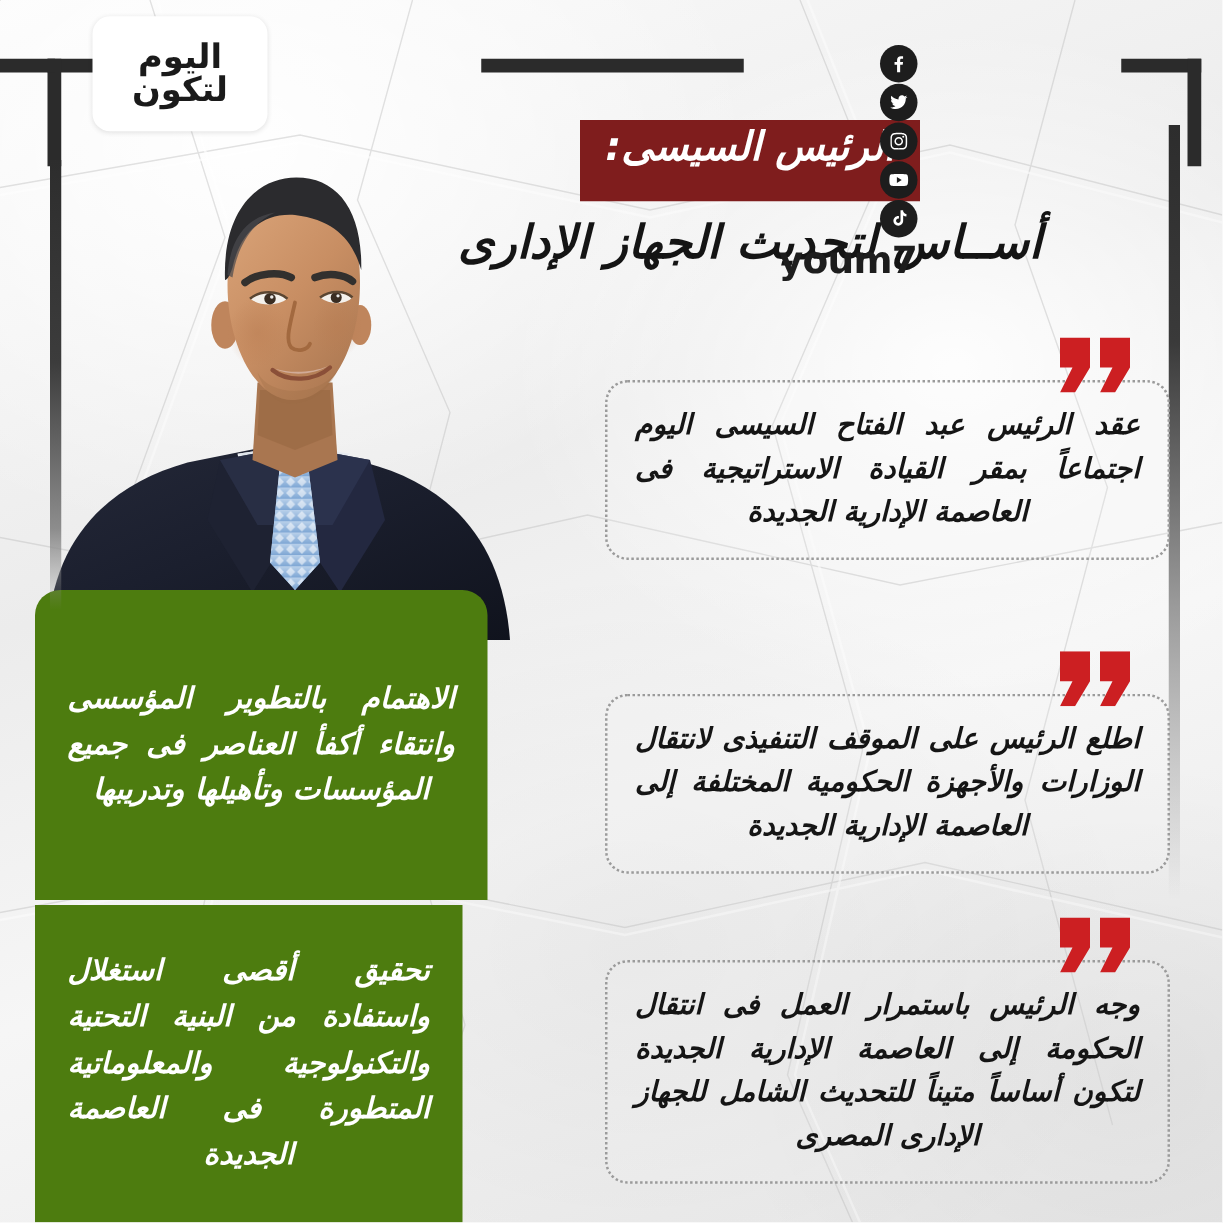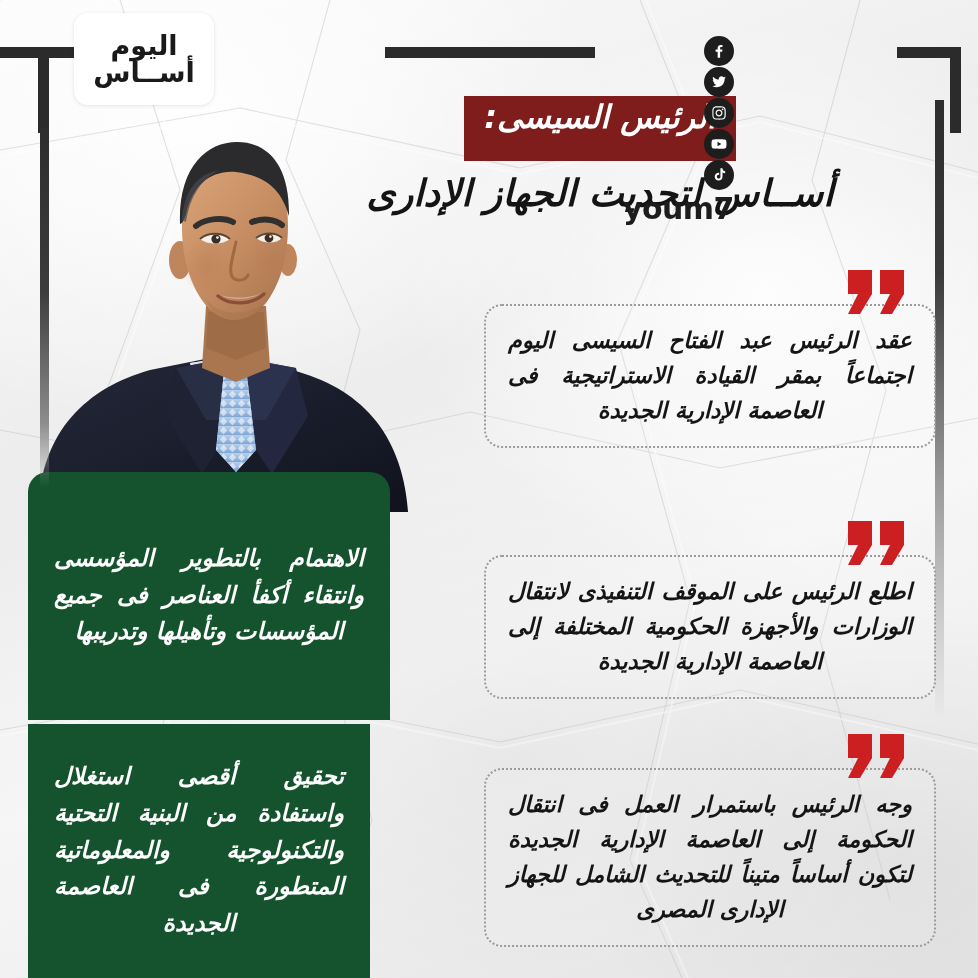--- a/index.html
+++ b/index.html
@@ -191,21 +191,21 @@
   .quote-mark svg { width: 100%; height: 100%; display: block; }
 
   #quote-card-1 { right: 42px; top: 304px; width: 452px; }
   #quote-card-2 { right: 42px; top: 555px; width: 452px; }
   #quote-card-3 { right: 42px; top: 768px; width: 452px; }
 
   
   .dark-panel {
     position: absolute;
     left: 28px;
-    background: #14532d;
+    background: #4d7c0f;
     z-index: 5;
     padding: 20px 26px 22px 26px;
     display: flex;
     align-items: center;
   }
   .dark-text {
     color: #ffffff;
     font-size: 23.5px;
     font-weight: 800;
     font-style: italic;
@@ -252,21 +252,21 @@
   <div class="frame-el" id="bracket-tl-v"></div>
   <div class="frame-el" id="bracket-tr-h"></div>
   <div class="frame-el" id="bracket-tr-v"></div>
   <div class="frame-el" id="rule-top-left"></div>
   <div class="frame-el" id="rule-top-center"></div>
   <div class="frame-el" id="rule-right"></div>
   <div class="frame-el" id="rule-left"></div>
 
   <div id="logo-box">
     <div class="logo-line" id="logo-line-1">اليوم</div>
-    <div class="logo-line" id="logo-line-2">أســاس</div>
+    <div class="logo-line" id="logo-line-2">لتكون</div>
   </div>
 
   <div id="social-bar">
     <span class="social-icon">
       <svg viewBox="0 0 24 24">
           <path d="M13.5 21v-8h2.7l.4-3h-3.1V8.1c0-.9.3-1.5 1.5-1.5h1.6V4c-.3 0-1.3-.1-2.4-.1-2.4 0-4 1.5-4 4.1V10H7.5v3h2.7v8h3.3z"></path>
         </svg>
     </span>
     <span class="social-icon">
       <svg viewBox="0 0 24 24">

